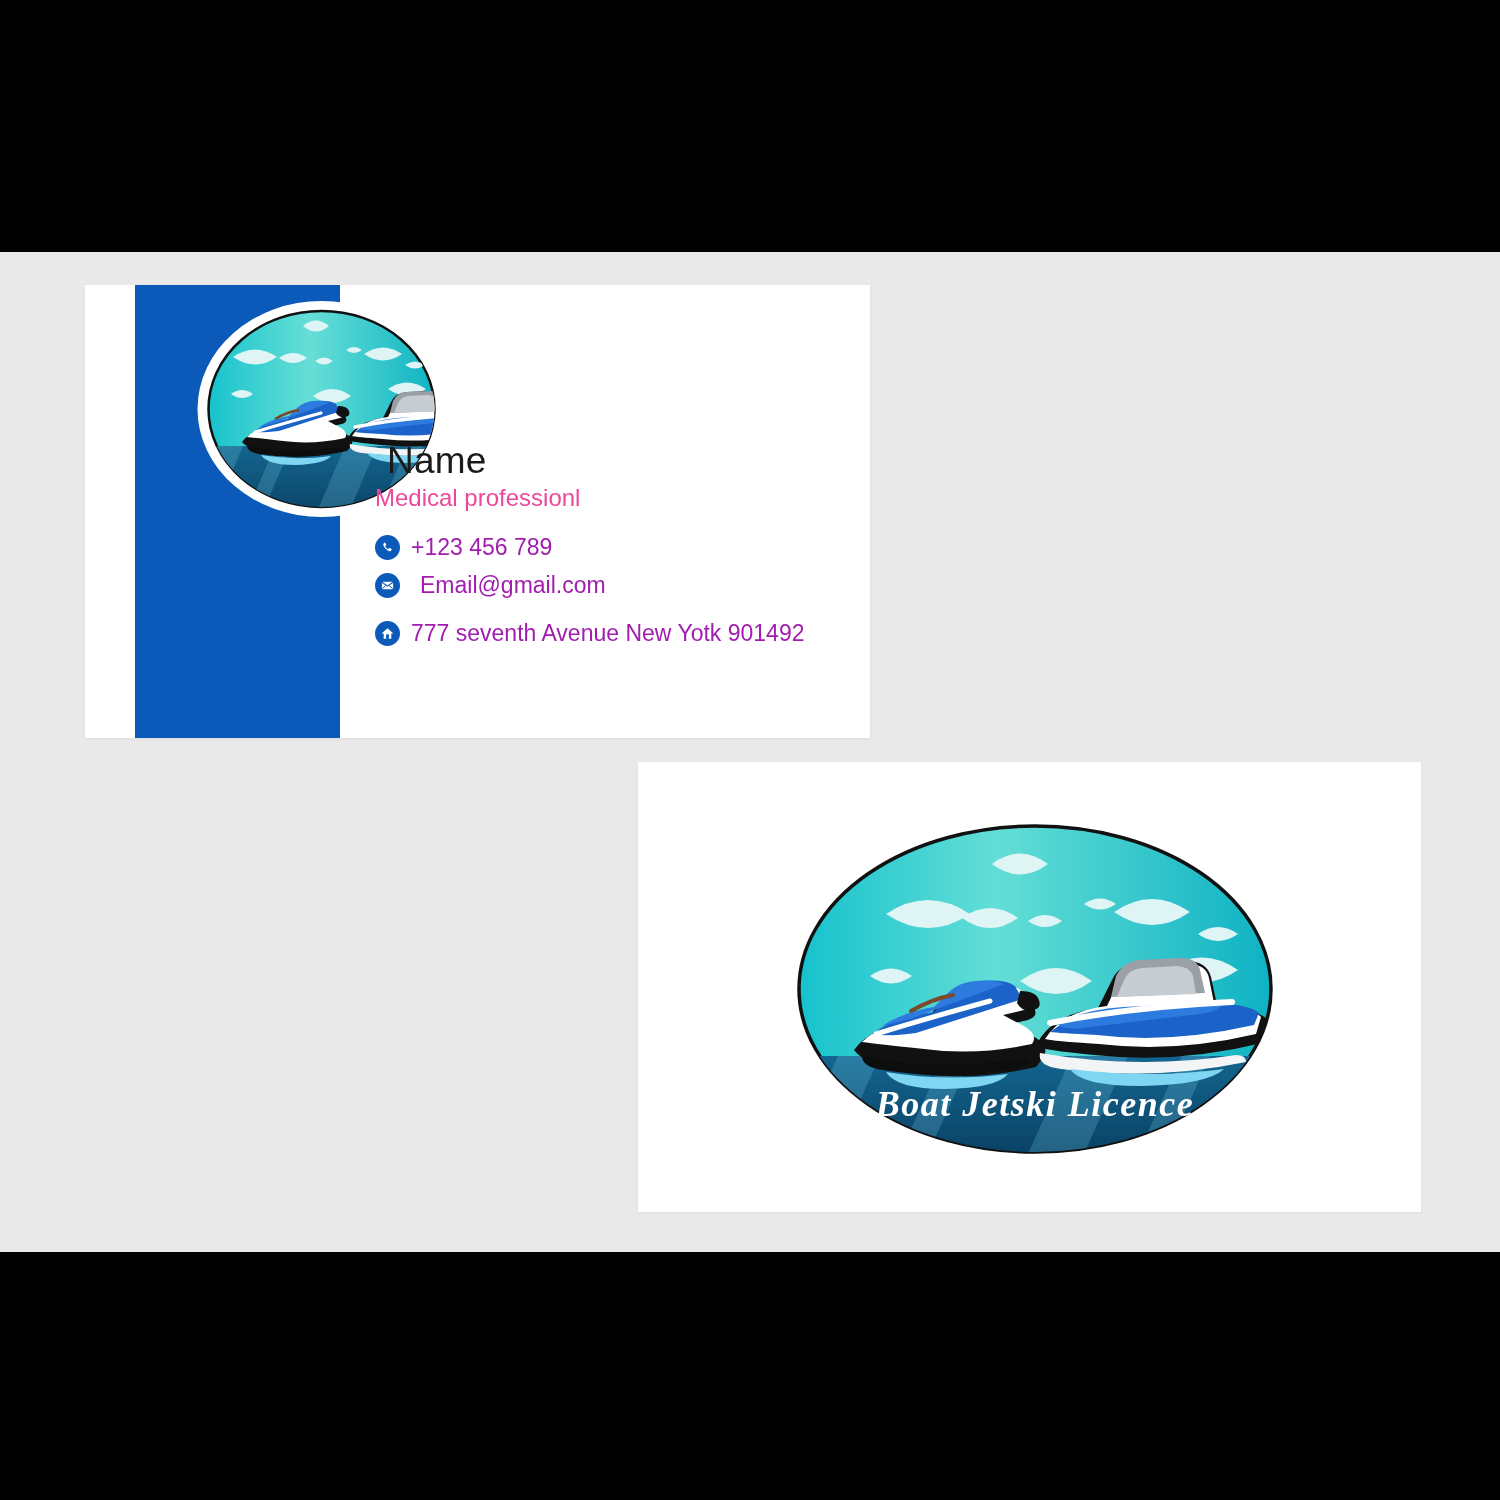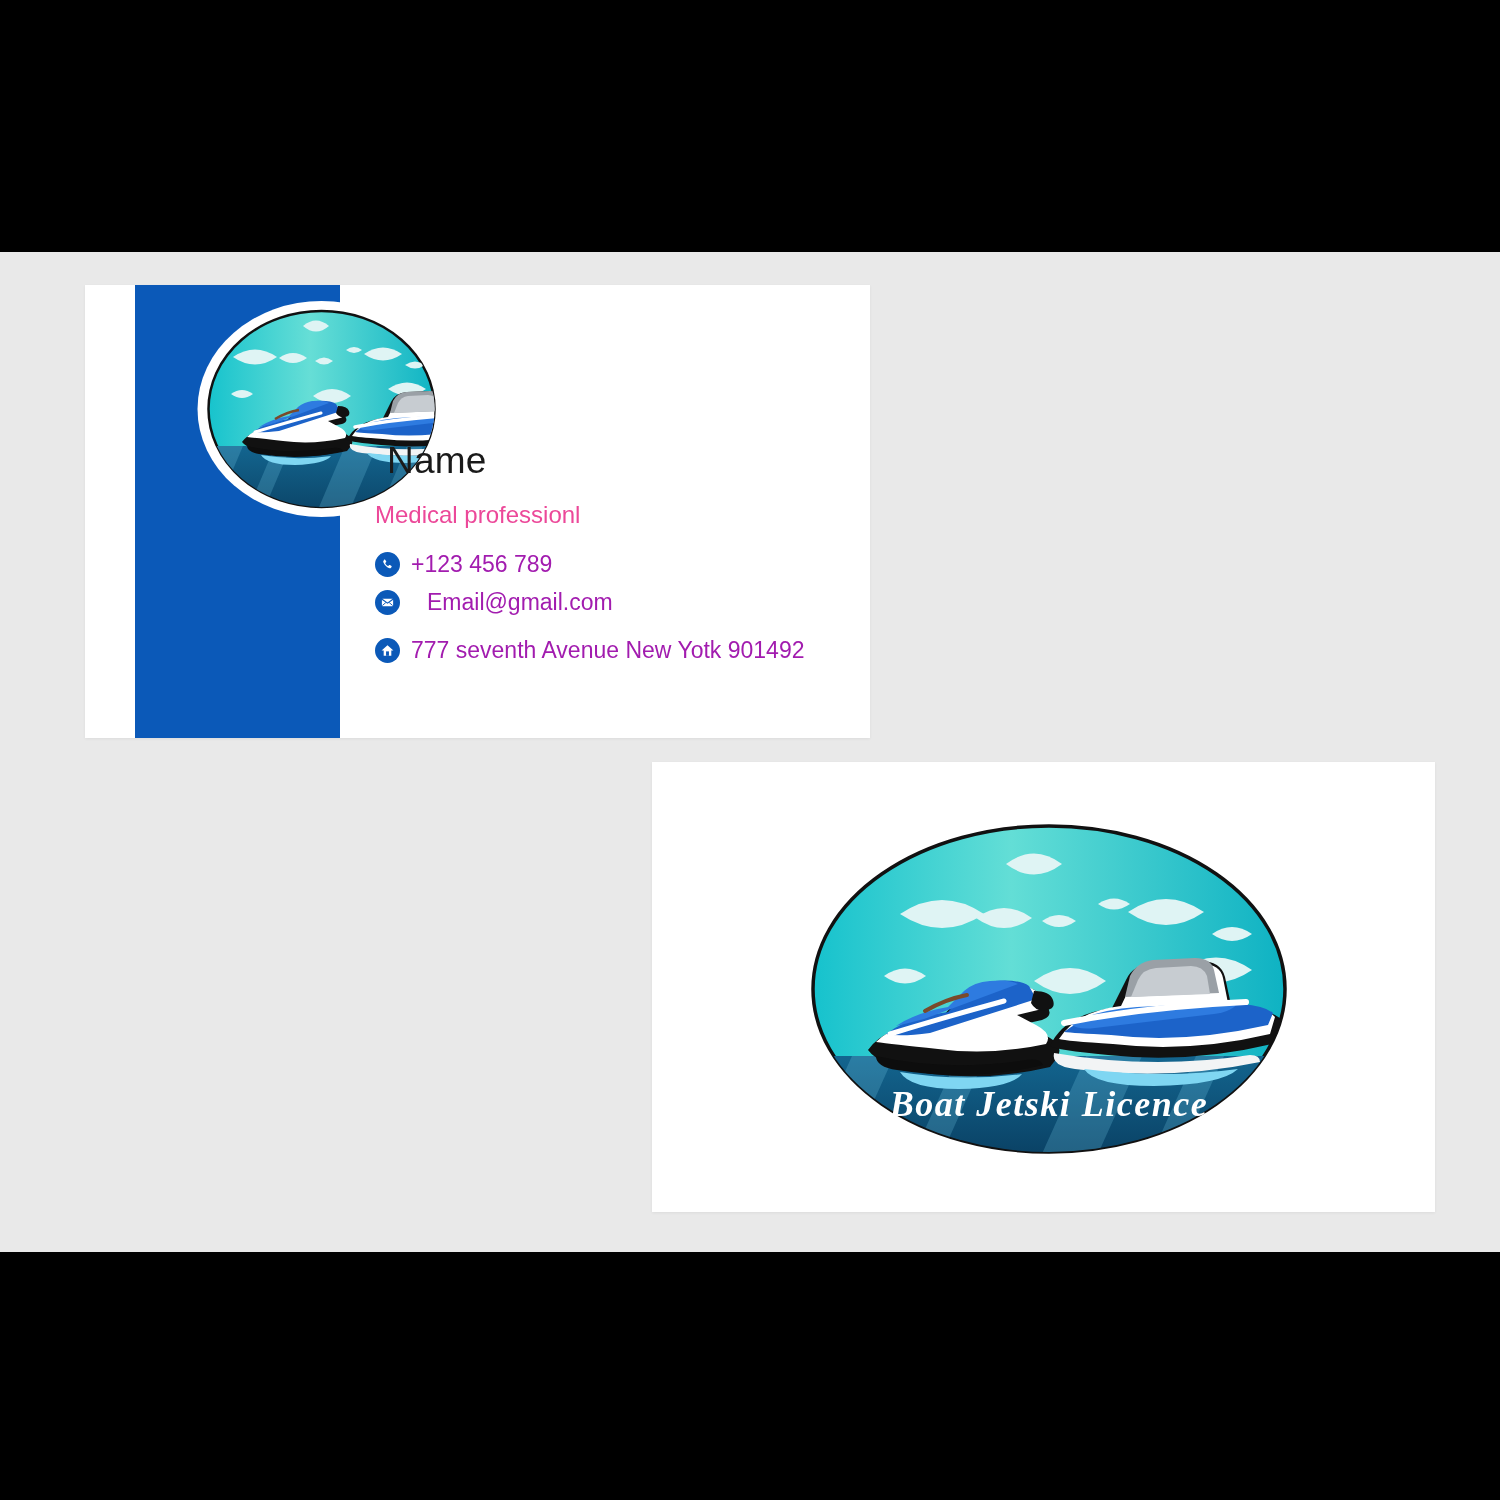--- a/index.html
+++ b/index.html
@@ -29,54 +29,54 @@
   #front-stripe{
     position:absolute;left:50px;top:0;width:205px;height:453px;
     background:#0b59b8;
   }
   #front-logo-wrap{
     position:absolute;left:110px;top:15px;width:253px;height:218px;
   }
 
   
   #back-card{
-    position:absolute;left:652px;top:510px;width:783px;height:450px;
+    position:absolute;left:638px;top:510px;width:783px;height:450px;
     background:#ffffff;overflow:hidden;
     box-shadow:0 1px 3px rgba(0,0,0,.06);
     text-decoration:underline;
   }
   #back-logo-wrap{
     position:absolute;left:158px;top:62px;width:478px;height:330px;
   }
 
   
   #info{
     position:absolute;left:290px;top:155px;width:470px;
     color:#141414;
   }
   #name{
     font-size:37px;line-height:42px;font-weight:400;
-    letter-spacing:.2px;margin:0 0 19px 12px;color:#1a1a1a;
+    letter-spacing:.2px;margin:0 0 2px 12px;color:#1a1a1a;
   }
   #role{
     font-size:24px;line-height:28px;font-weight:400;
     margin:0 0 22px 0;color:#ec4899;
   }
   .contact-row{
     display:flex;align-items:center;margin-bottom:11px;
   }
   .contact-row.gap{margin-bottom:21px;}
   .ico{
     flex:0 0 auto;width:25px;height:25px;border-radius:50%;
     background:#0b59b8;display:flex;align-items:center;justify-content:center;
     margin-right:11px;
   }
   .ico svg{display:block;}
   .ctext{font-size:23px;line-height:27px;color:#a21caf;white-space:nowrap;}
-  .ctext.indent{margin-left:16px;}
+  .ctext.indent{margin-left:9px;}
 
   
   .logo-svg{display:block;width:100%;height:100%;}
 </style>
 </head>
 <body>
 
 <div id="stage">
 
   <div class="letterbox" id="bar-top"></div>

